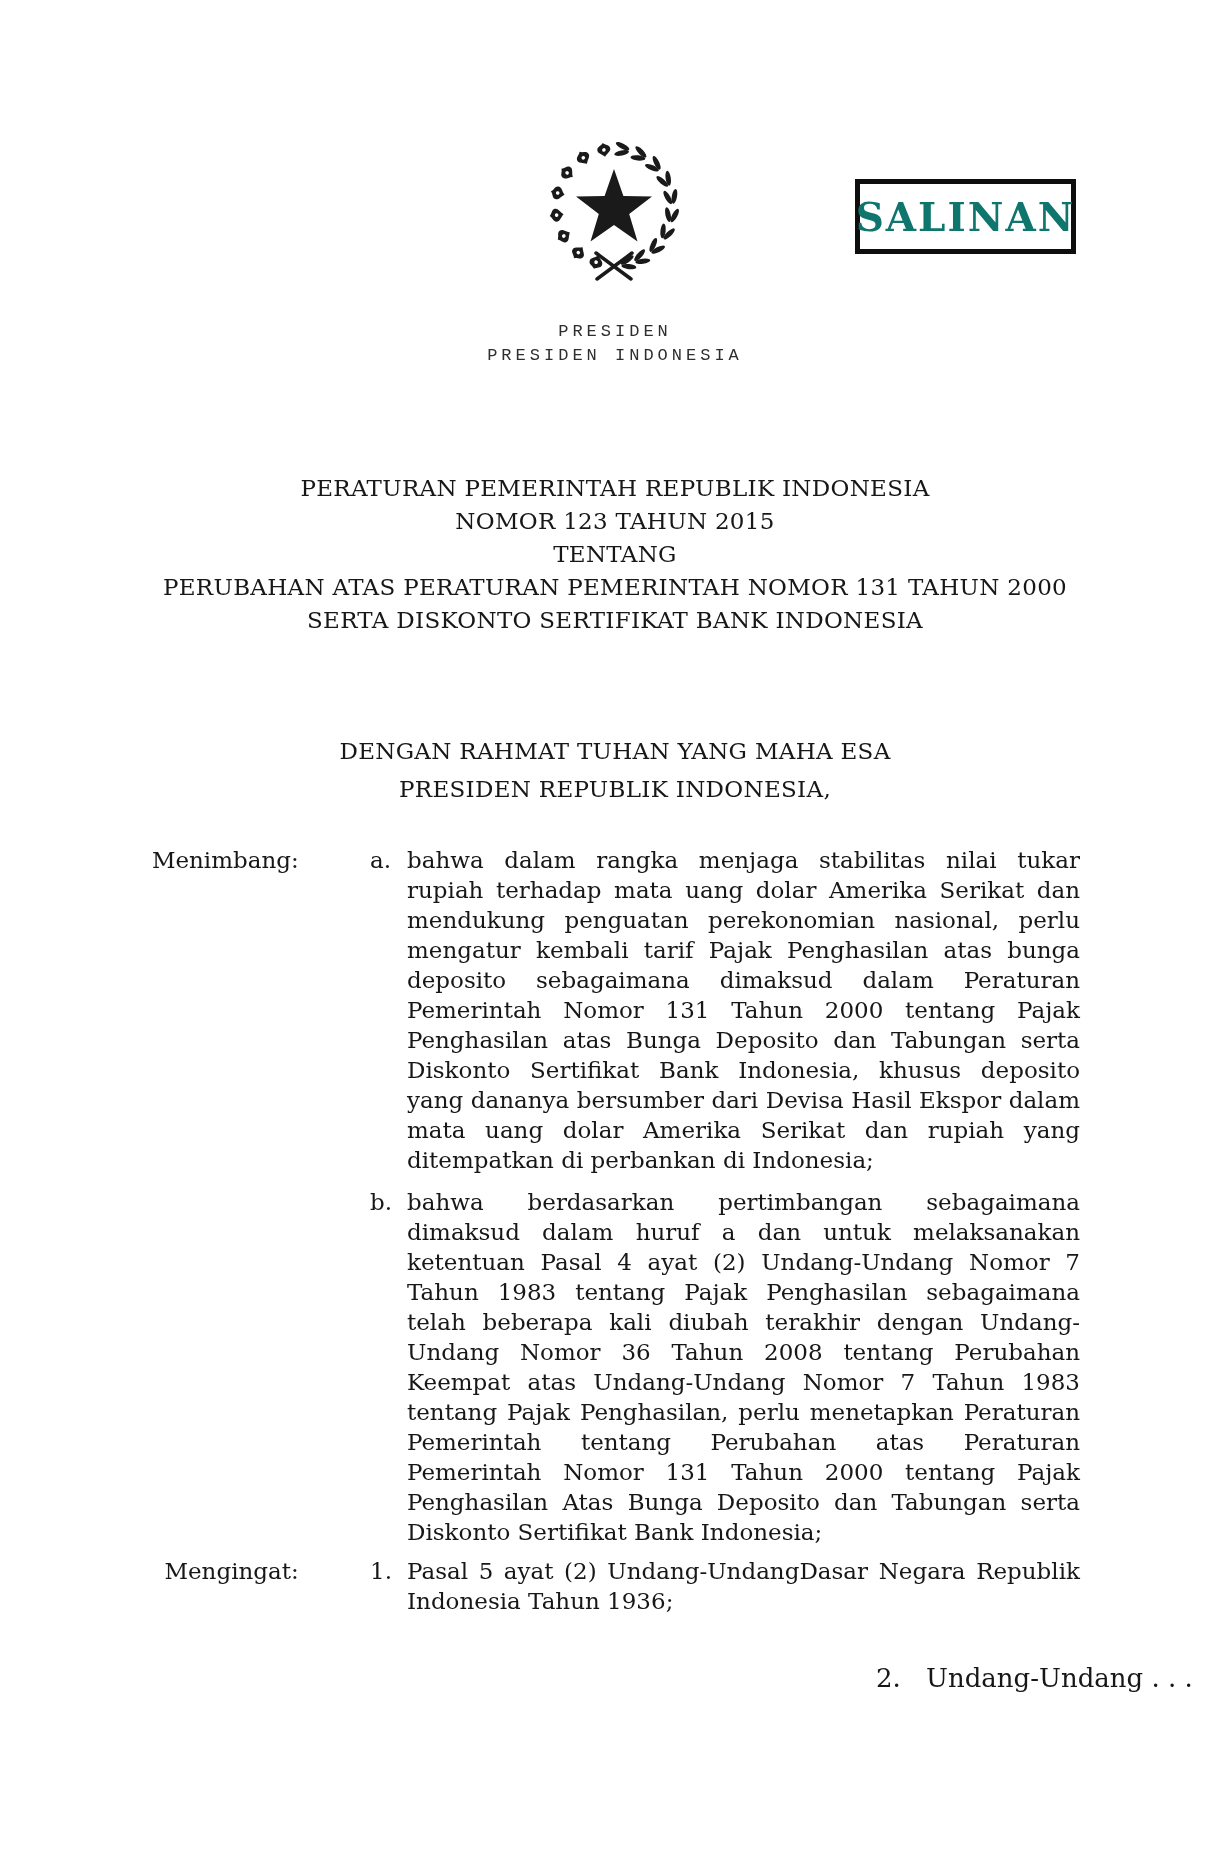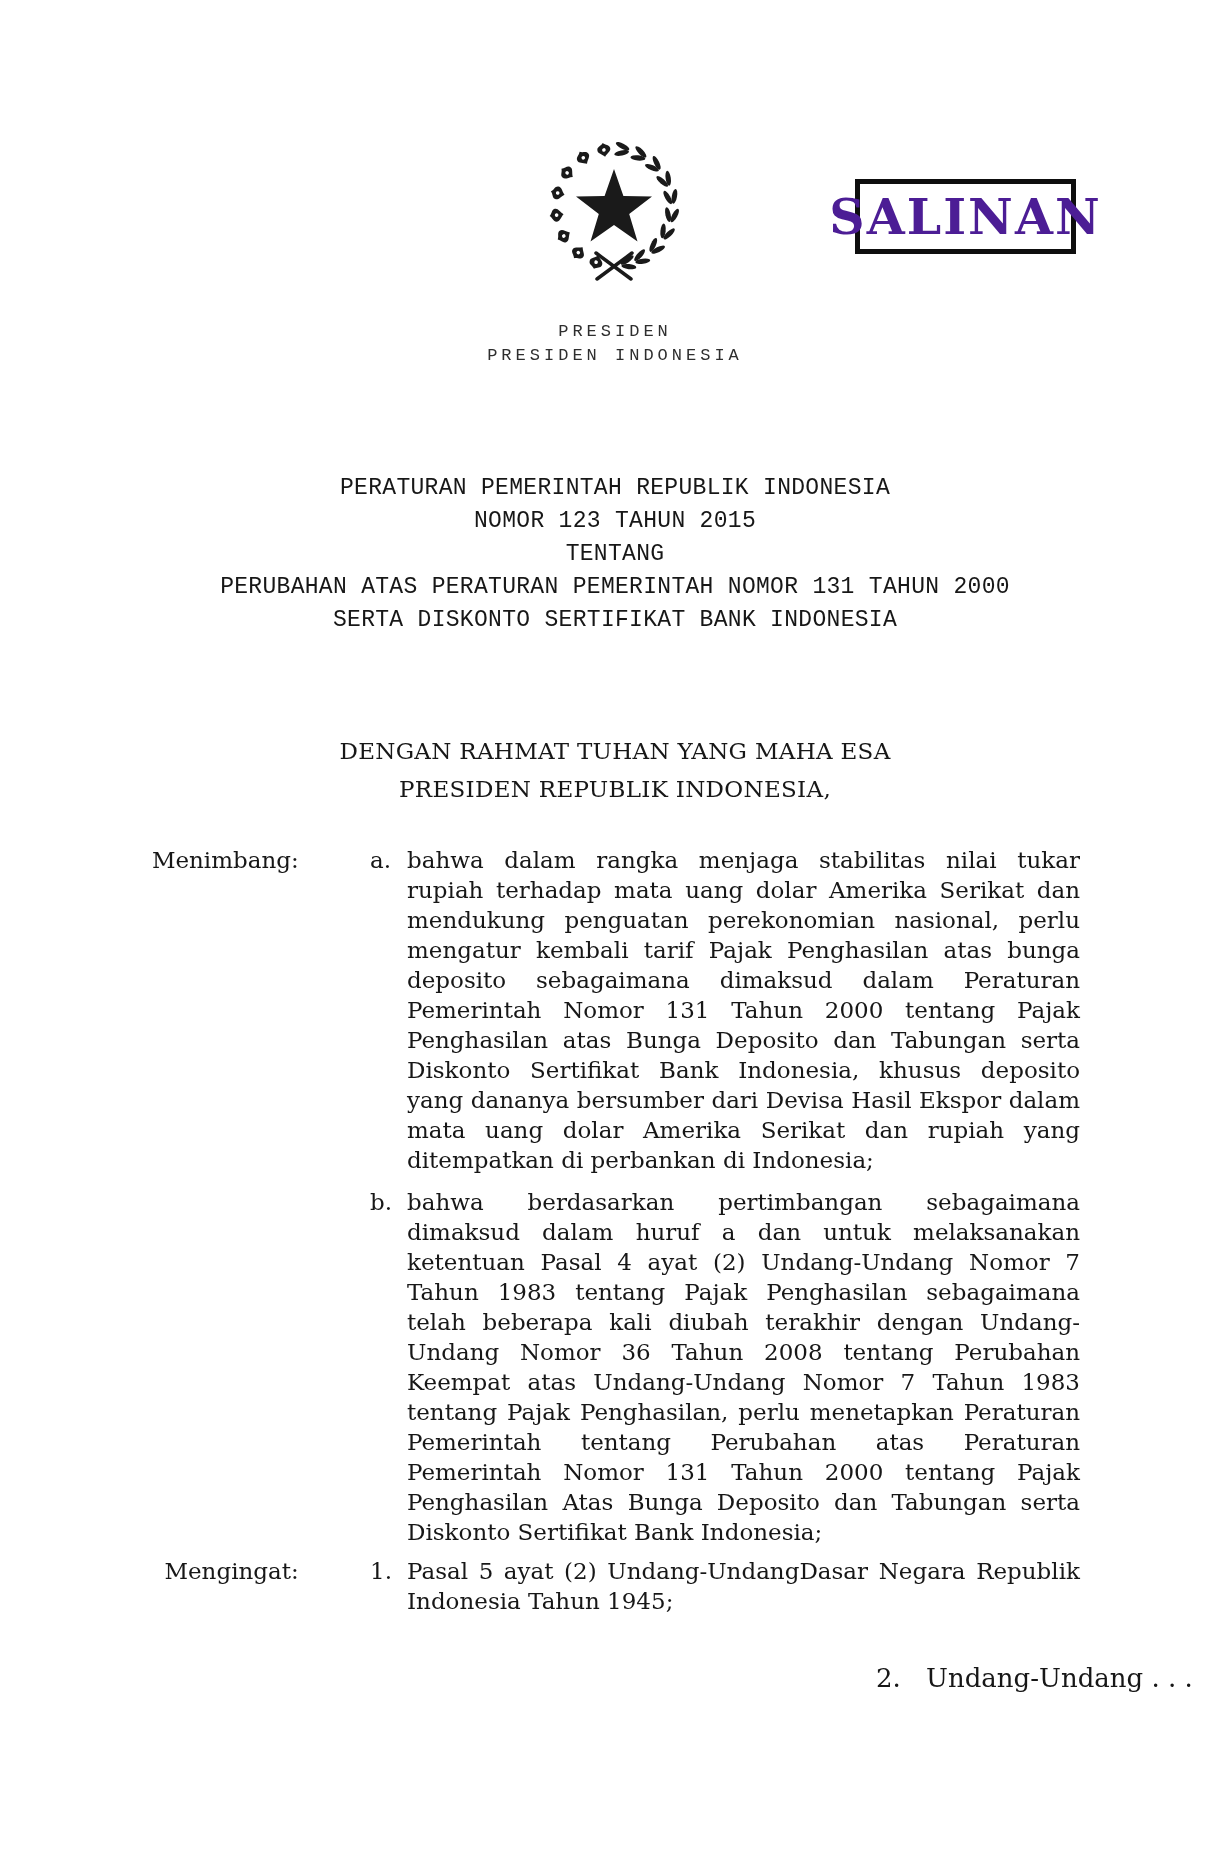--- a/index.html
+++ b/index.html
@@ -22,27 +22,26 @@
     color:#2e2e2e;
   }
   .salinan {
     position:absolute; left:855px; top:179px; width:221px; height:75px;
     border:5px solid #0e0e0e; box-sizing:border-box;
     display:flex; align-items:center; justify-content:center;
     background:#fff;
   }
   .salinan span {
     font-family:"DejaVu Serif", serif;
-    font-weight:bold; font-size:49px; letter-spacing:2px; color:#4c1d95;
+    font-weight:bold; font-size:39px; letter-spacing:2px; color:#0f766e;
   }
   .title-block {
     position:absolute; left:133px; top:472px; width:964px;
     text-align:center; font-size:23px; line-height:33px;
     letter-spacing:0.3px;
-    font-family:Liberation Mono, monospace;
   }
   .center-line {
     position:absolute; left:133px; width:964px;
     text-align:center; font-size:23px; line-height:30px;
     letter-spacing:0.3px;
   }
   .invocation { top:736px; }
   .authority  { top:774px; }
   .clause {
     position:absolute; left:133px; width:947px;
@@ -139,21 +138,21 @@
       <div class="cell-marker">b.</div>
       <div class="cell-text">bahwa berdasarkan pertimbangan sebagaimana dimaksud dalam huruf a dan untuk melaksanakan ketentuan Pasal 4 ayat (2) Undang-Undang Nomor 7 Tahun 1983 tentang Pajak Penghasilan sebagaimana telah beberapa kali diubah terakhir dengan Undang-Undang Nomor 36 Tahun 2008 tentang Perubahan Keempat atas Undang-Undang Nomor 7 Tahun 1983 tentang Pajak Penghasilan, perlu menetapkan Peraturan Pemerintah tentang Perubahan atas Peraturan Pemerintah Nomor 131 Tahun 2000 tentang Pajak Penghasilan Atas Bunga Deposito dan Tabungan serta Diskonto Sertifikat Bank Indonesia;</div>
     </div>
   </section>
 
   <section class="clause" id="mengingat">
     <div class="row">
       <div class="cell-label">Mengingat</div>
       <div class="cell-colon">:</div>
       <div class="cell-marker">1.</div>
-      <div class="cell-text">Pasal 5 ayat (2) Undang-UndangDasar Negara Republik Indonesia Tahun 1945;</div>
+      <div class="cell-text">Pasal 5 ayat (2) Undang-UndangDasar Negara Republik Indonesia Tahun 1936;</div>
     </div>
   </section>
 
   <div class="catchword">
     <span class="cw-marker">2.</span><span>Undang-Undang . . .</span>
   </div>
 
 </div>
 
 </body></html>

